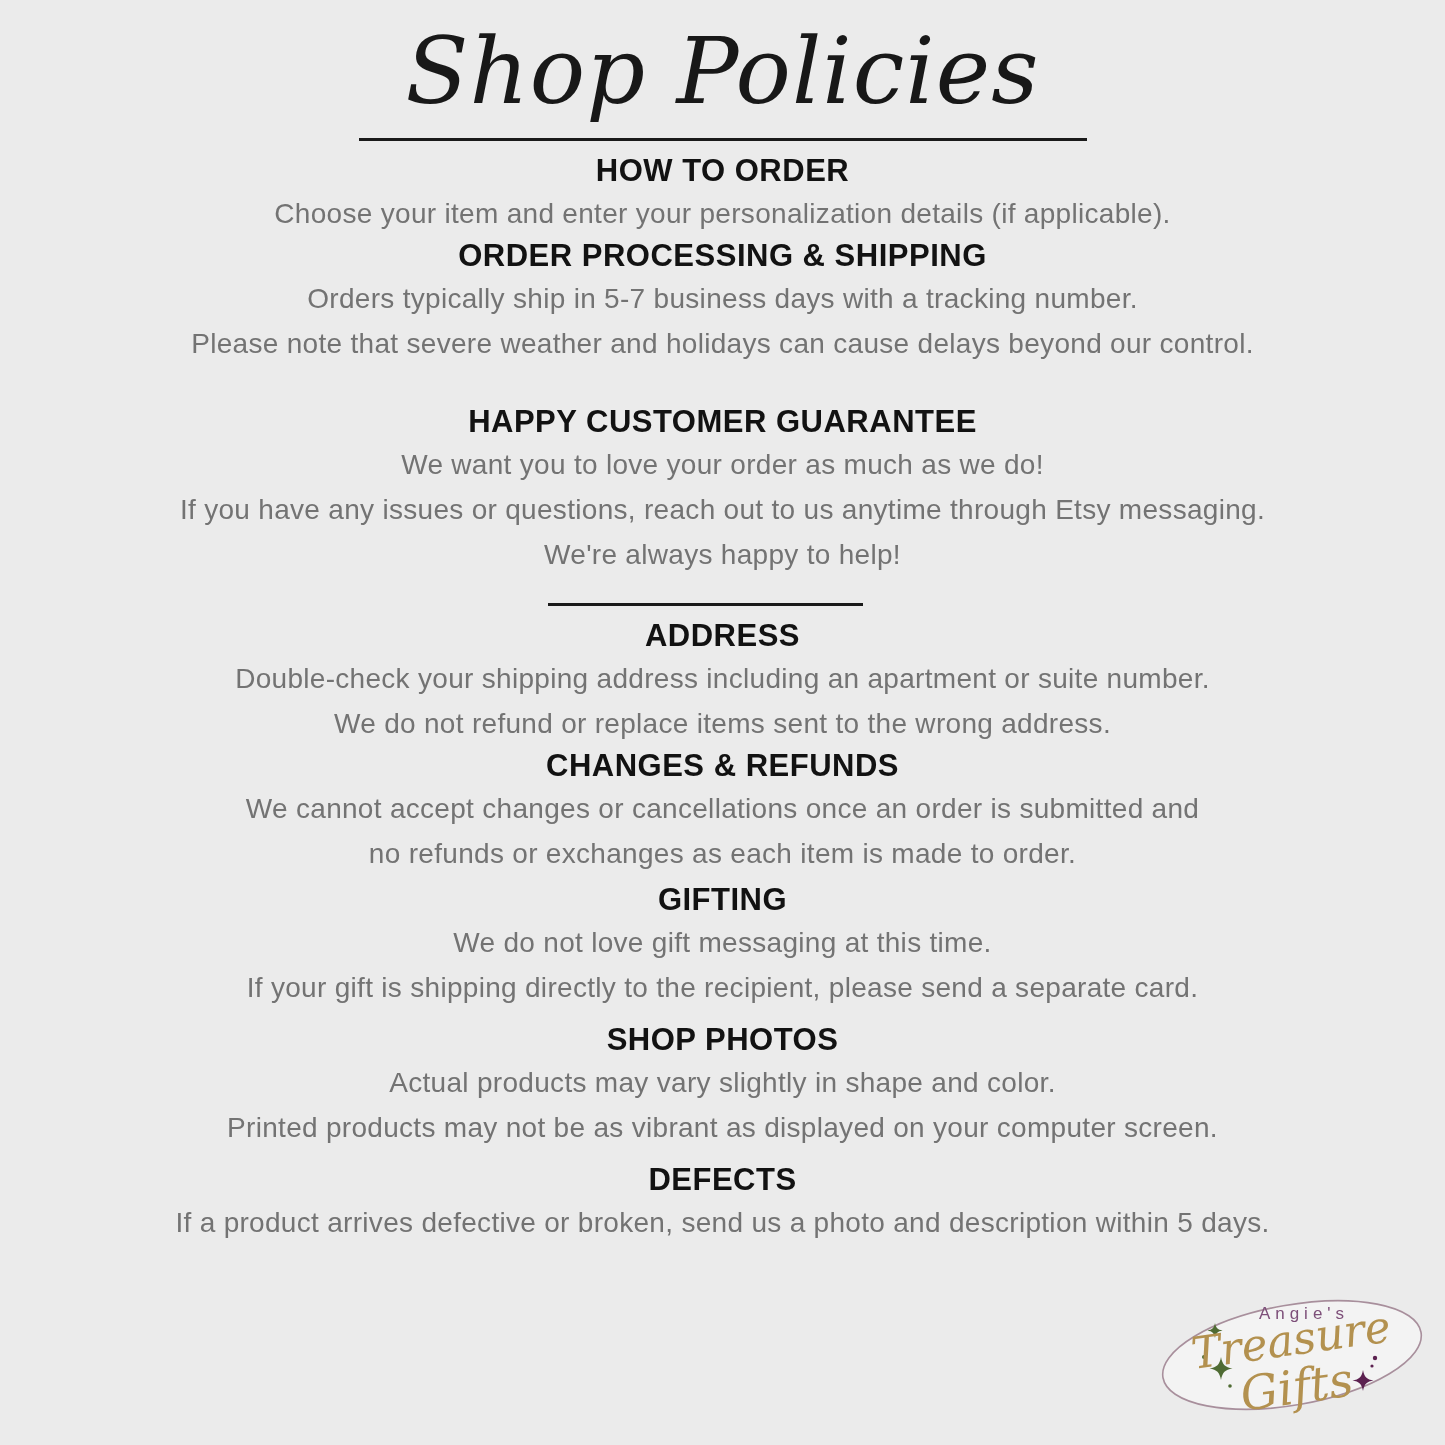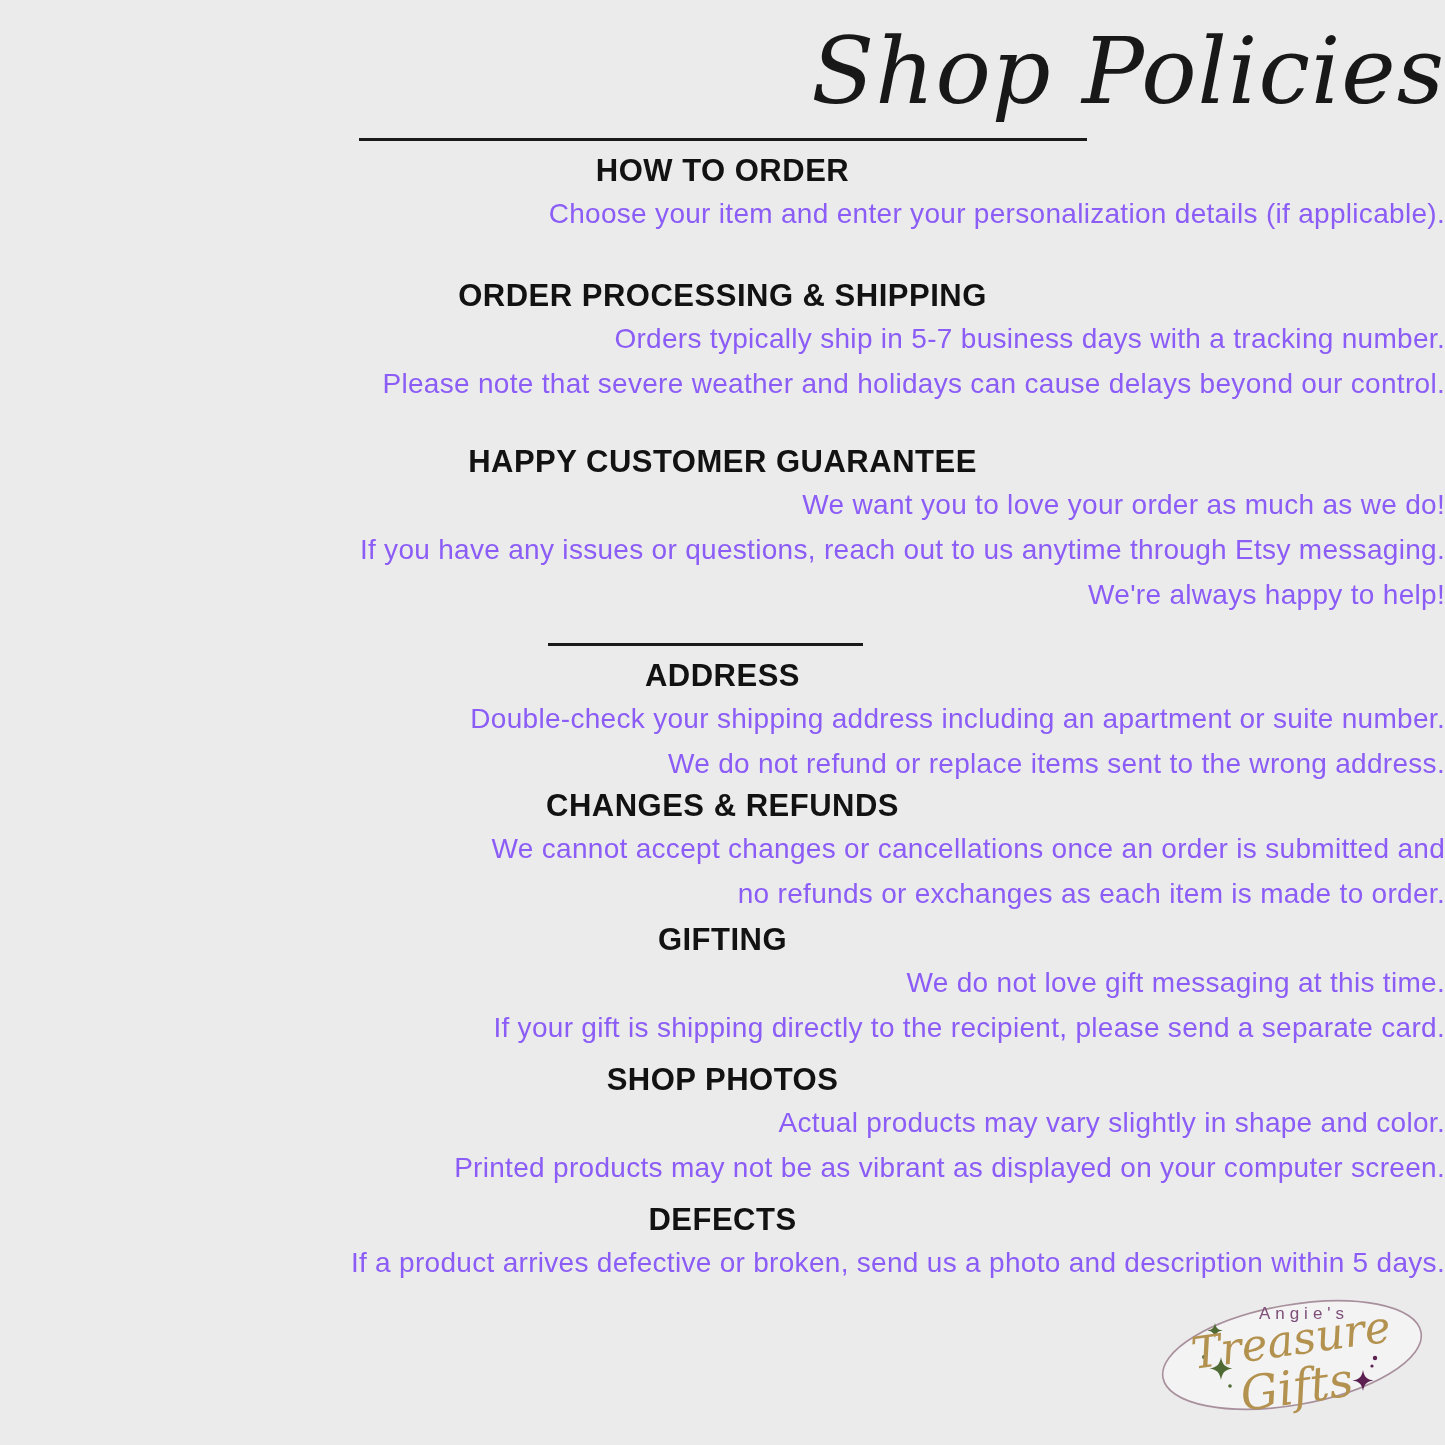--- a/index.html
+++ b/index.html
@@ -17,43 +17,41 @@
   }
   .page-title {
     margin-top: 8px;
     font-family: "DejaVu Serif", serif;
     font-style: italic;
     font-weight: 400;
     font-size: 92px;
     line-height: 128px;
     color: #181818;
     letter-spacing: 1px;
-    text-align: right;
   }
   .title-rule {
     width: 728px;
     height: 3px;
     background: #1a1a1a;
     margin: 2px auto 10px auto;
   }
   .section .heading {
     font-weight: 700;
     font-size: 31px;
     line-height: 40px;
     color: #121212;
     letter-spacing: 0.5px;
   }
   .section .line {
     font-size: 28px;
     line-height: 45px;
-    color: #8b5cf6;
+    color: #737373;
     letter-spacing: 0.3px;
-    text-align: right;
   }
-  .gap-xl { margin-top: 40px; }
+  .gap-xl { }
   .gap-lg { margin-top: 36px; }
   .gap-sm { margin-top: 4px; }
   .gap-md { margin-top: 10px; }
   .section-divider {
     width: 315px;
     height: 3px;
     background: #1a1a1a;
     margin: 26px auto 10px auto;
     transform: translateX(-17px);
   }

